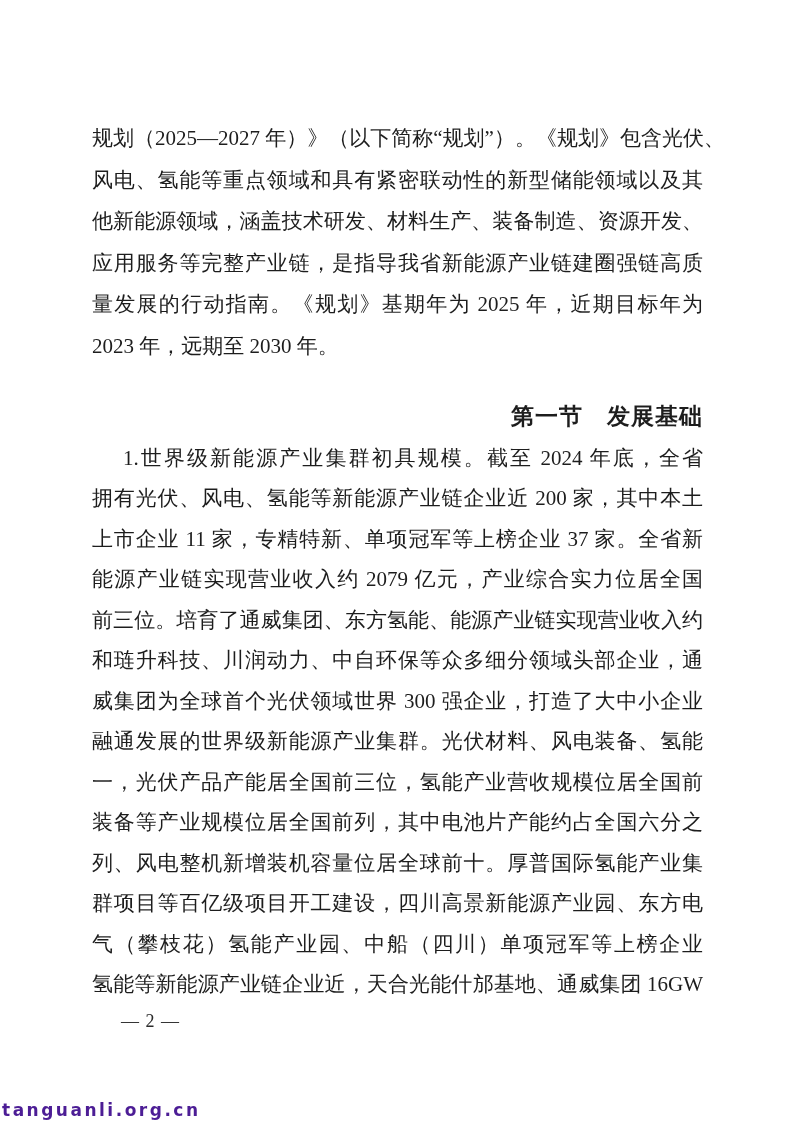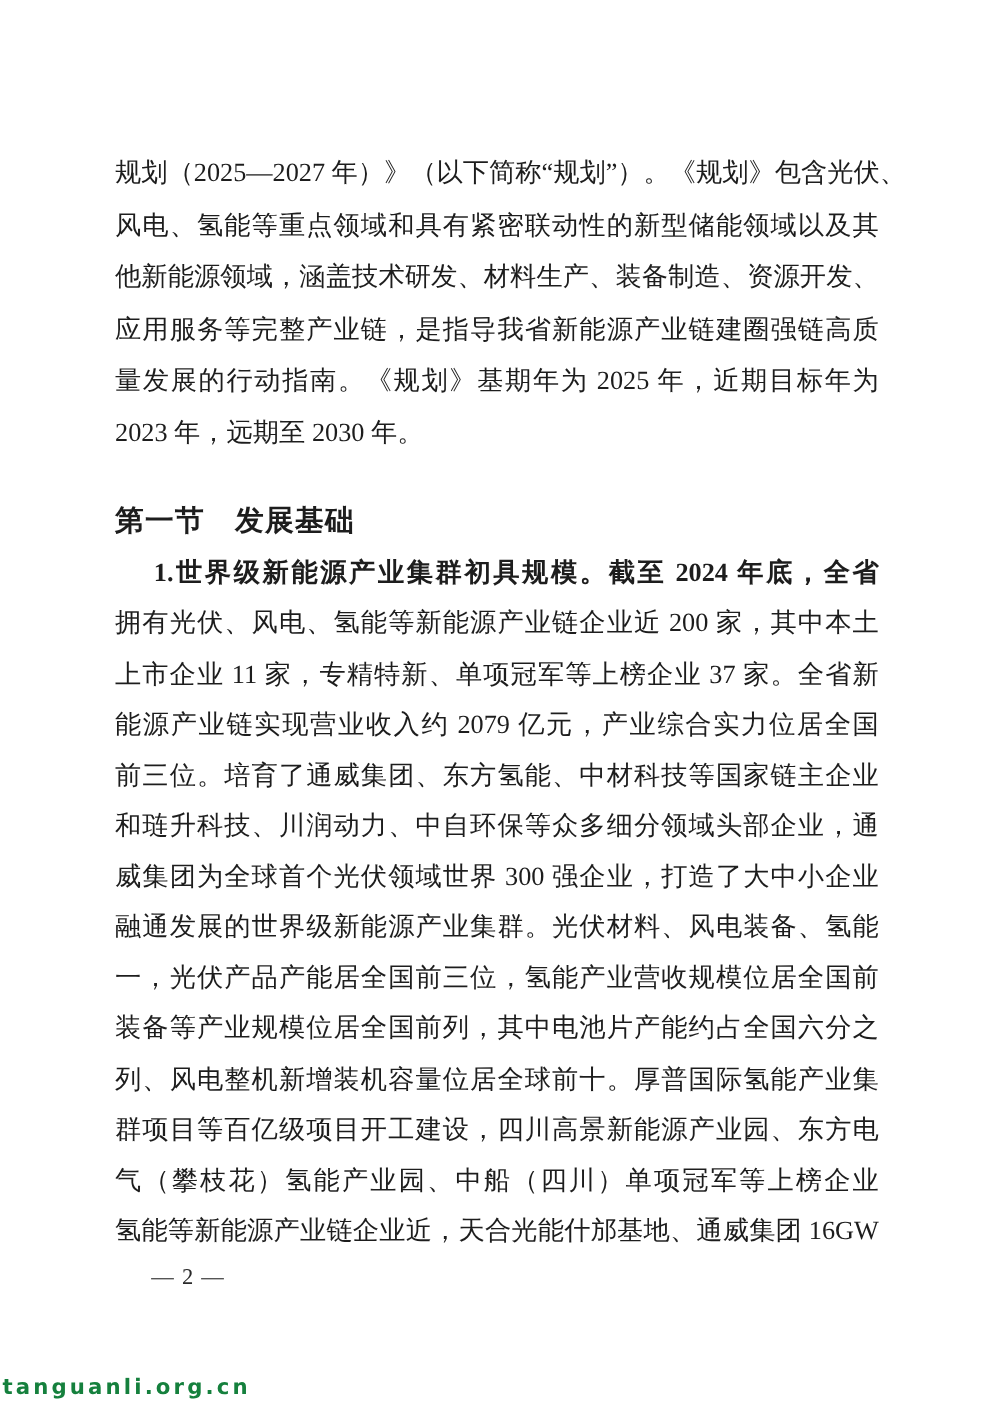--- a/index.html
+++ b/index.html
@@ -25,53 +25,53 @@
   .line {
     font-size: 21px;
     line-height: 41.5px;
     height: 41.5px;
     text-align: justify;
     text-justify: inter-ideograph;
     white-space: nowrap;
   }
   .fill { text-align-last: justify; }
   .last { text-align-last: left; }
-  .indent { text-indent: 31px; font-weight: bold; }
+  .indent { text-indent: 31px; }
   .para2 .line {
     line-height: 40.5px;
     height: 40.5px;
   }
   .section-heading {
     font-family: Liberation Sans, sans-serif;
     font-weight: 700;
     font-size: 23px;
     line-height: 41.5px;
     height: 41.5px;
     margin-top: 29px;
-    text-align: left;
+    text-align: right;
     letter-spacing: 1px;
   }
   .page-number {
     position: absolute;
     left: 121px;
     top: 1008px;
     font-size: 18px;
     line-height: 26px;
     letter-spacing: 1px;
     color: #2a2a2a;
   }
   .watermark {
     position: absolute;
     left: 2px;
     top: 1100px;
     font-family: "DejaVu Sans", "Liberation Sans", sans-serif;
     font-weight: 700;
     font-size: 17px;
     letter-spacing: 2.5px;
-    color: #15803d;
+    color: #4c1d95;
     user-select: none;
   }
 </style>
 </head>
 <body>
 
 <div class="page">
 
   <div class="content">
 
@@ -84,21 +84,21 @@
       <div class="line last">2023 年，远期至 2030 年。</div>
     </div>
 
     <div class="section-heading">第一节　发展基础</div>
 
     <div class="para2">
       <div class="line fill indent">1.世界级新能源产业集群初具规模。截至 2024 年底，全省</div>
       <div class="line fill">拥有光伏、风电、氢能等新能源产业链企业近 200 家，其中本土</div>
       <div class="line fill">上市企业 11 家，专精特新、单项冠军等上榜企业 37 家。全省新</div>
       <div class="line fill">能源产业链实现营业收入约 2079 亿元，产业综合实力位居全国</div>
-      <div class="line fill">前三位。培育了通威集团、东方氢能、中材科技等国家链主企业</div>
+      <div class="line fill">前三位。培育了通威集团、东方氢能、能源产业链实现营业收入约</div>
       <div class="line fill">和琏升科技、川润动力、中自环保等众多细分领域头部企业，通</div>
       <div class="line fill">威集团为全球首个光伏领域世界 300 强企业，打造了大中小企业</div>
       <div class="line fill">融通发展的世界级新能源产业集群。光伏材料、风电装备、氢能</div>
       <div class="line fill">一，光伏产品产能居全国前三位，氢能产业营收规模位居全国前</div>
       <div class="line fill">装备等产业规模位居全国前列，其中电池片产能约占全国六分之</div>
       <div class="line fill">列、风电整机新增装机容量位居全球前十。厚普国际氢能产业集</div>
       <div class="line fill">群项目等百亿级项目开工建设，四川高景新能源产业园、东方电</div>
       <div class="line fill">气（攀枝花）氢能产业园、中船（四川）单项冠军等上榜企业</div>
       <div class="line fill">氢能等新能源产业链企业近，天合光能什邡基地、通威集团 16GW</div>
     </div>

